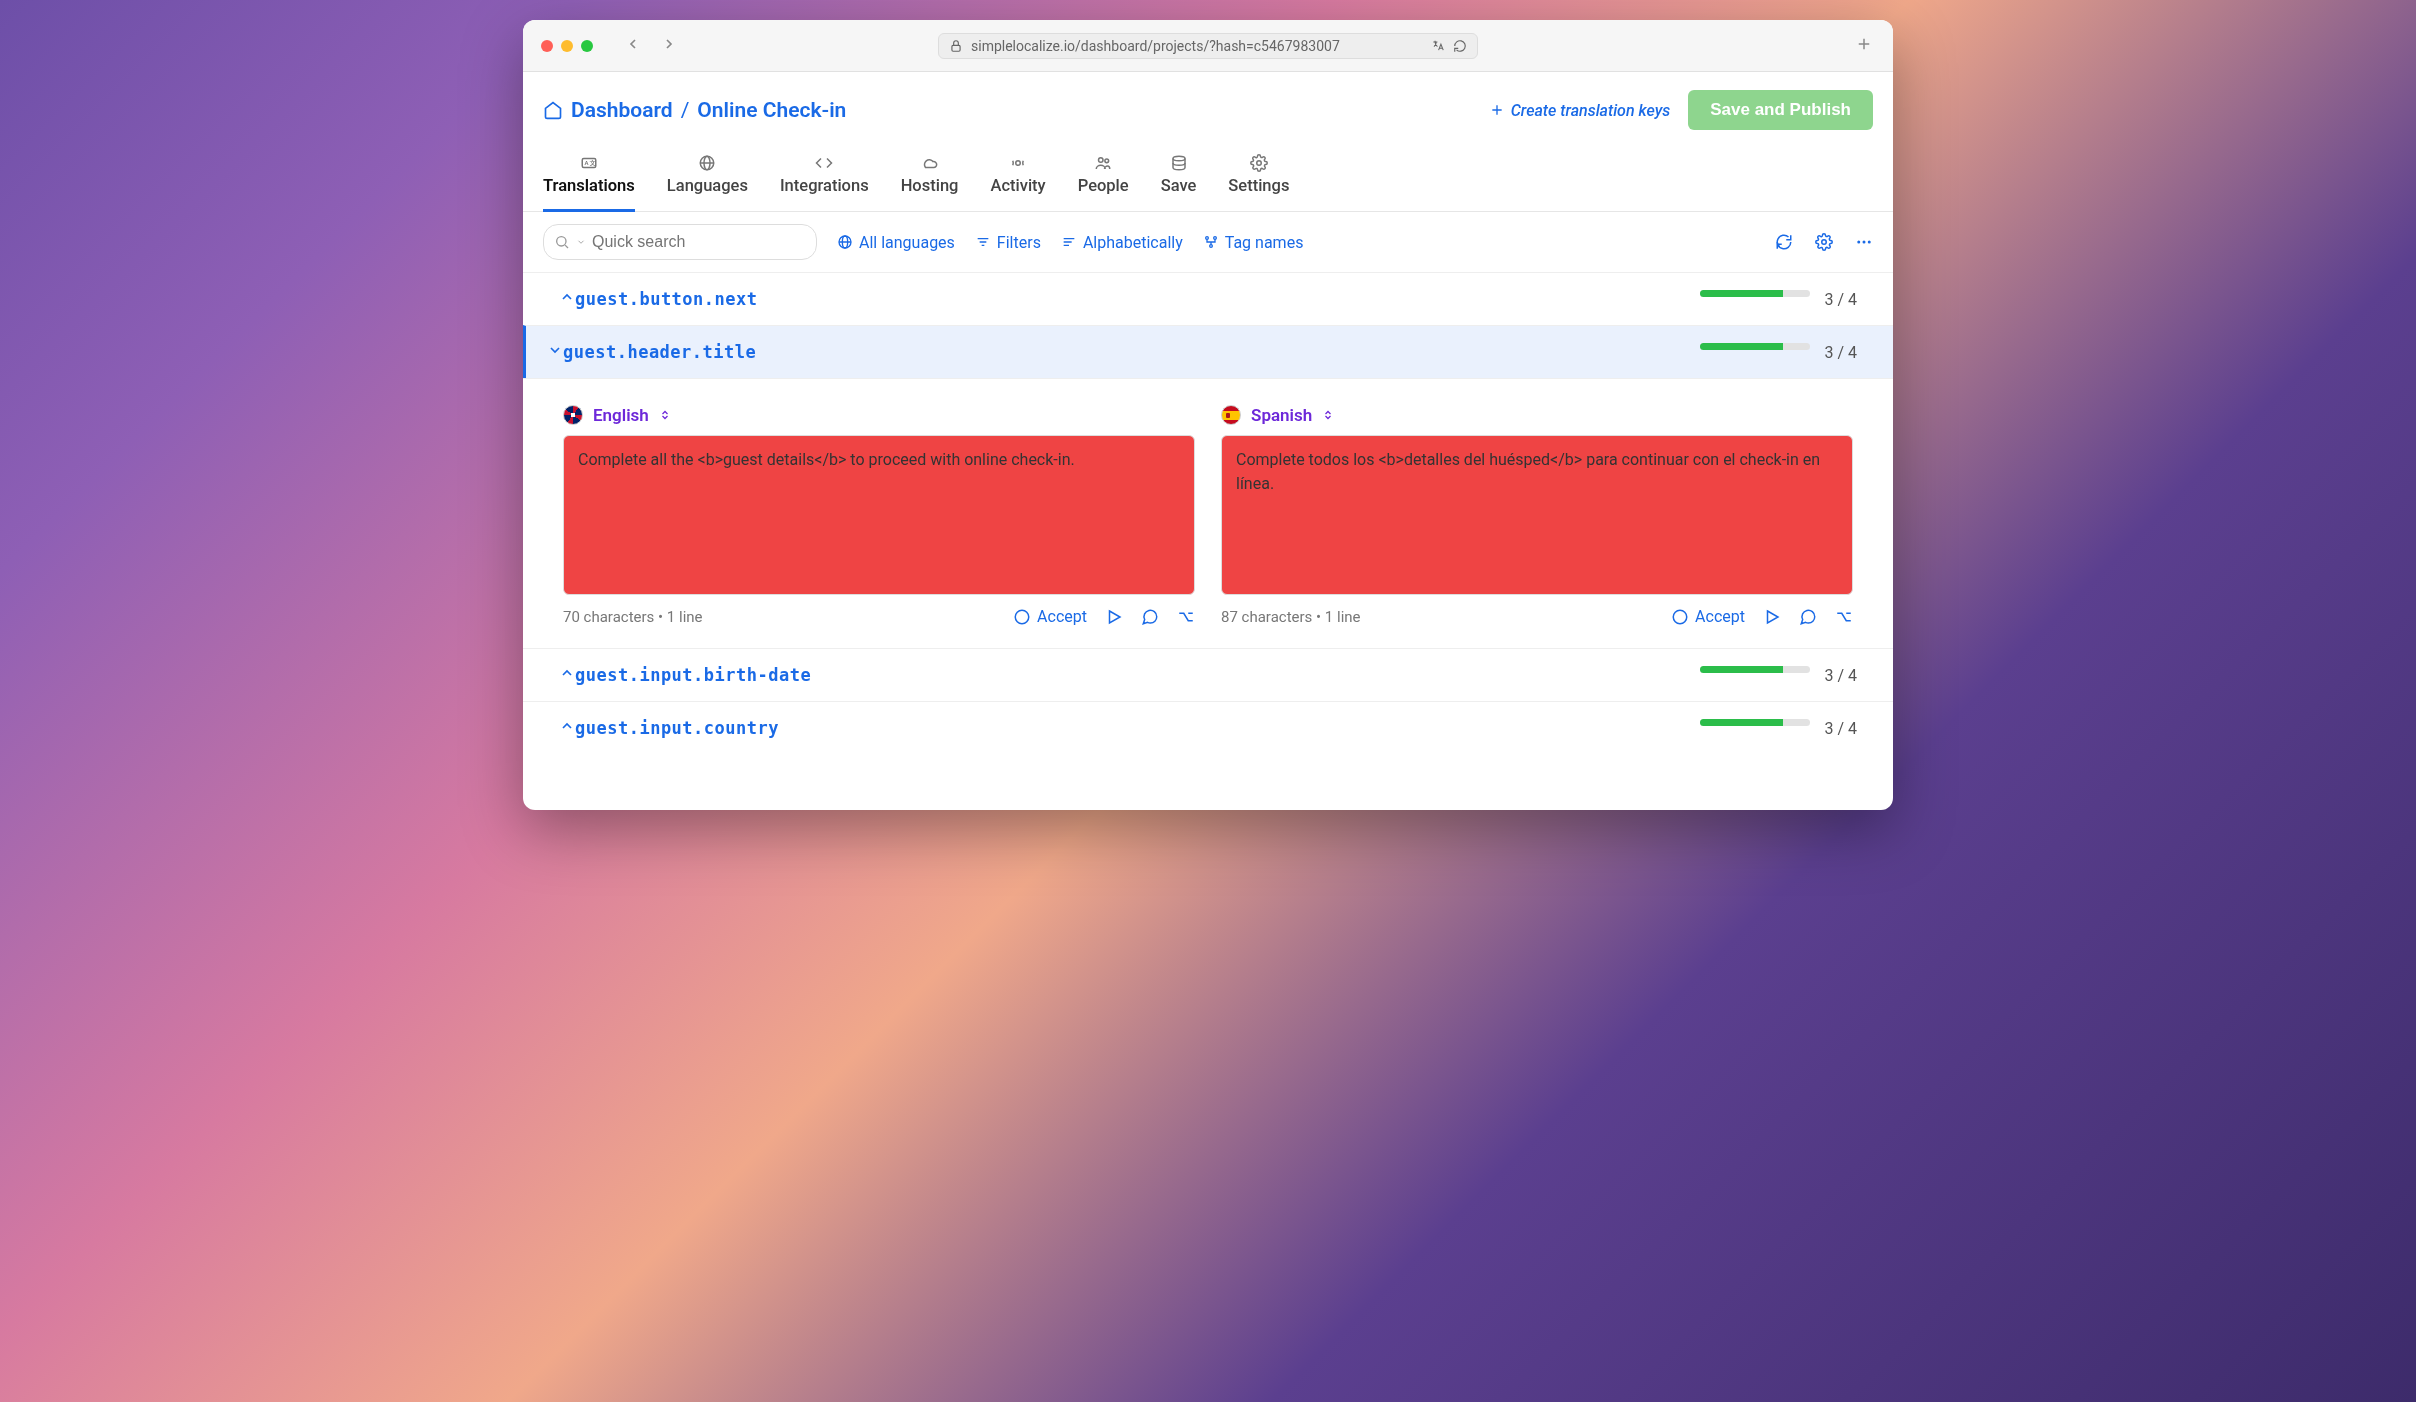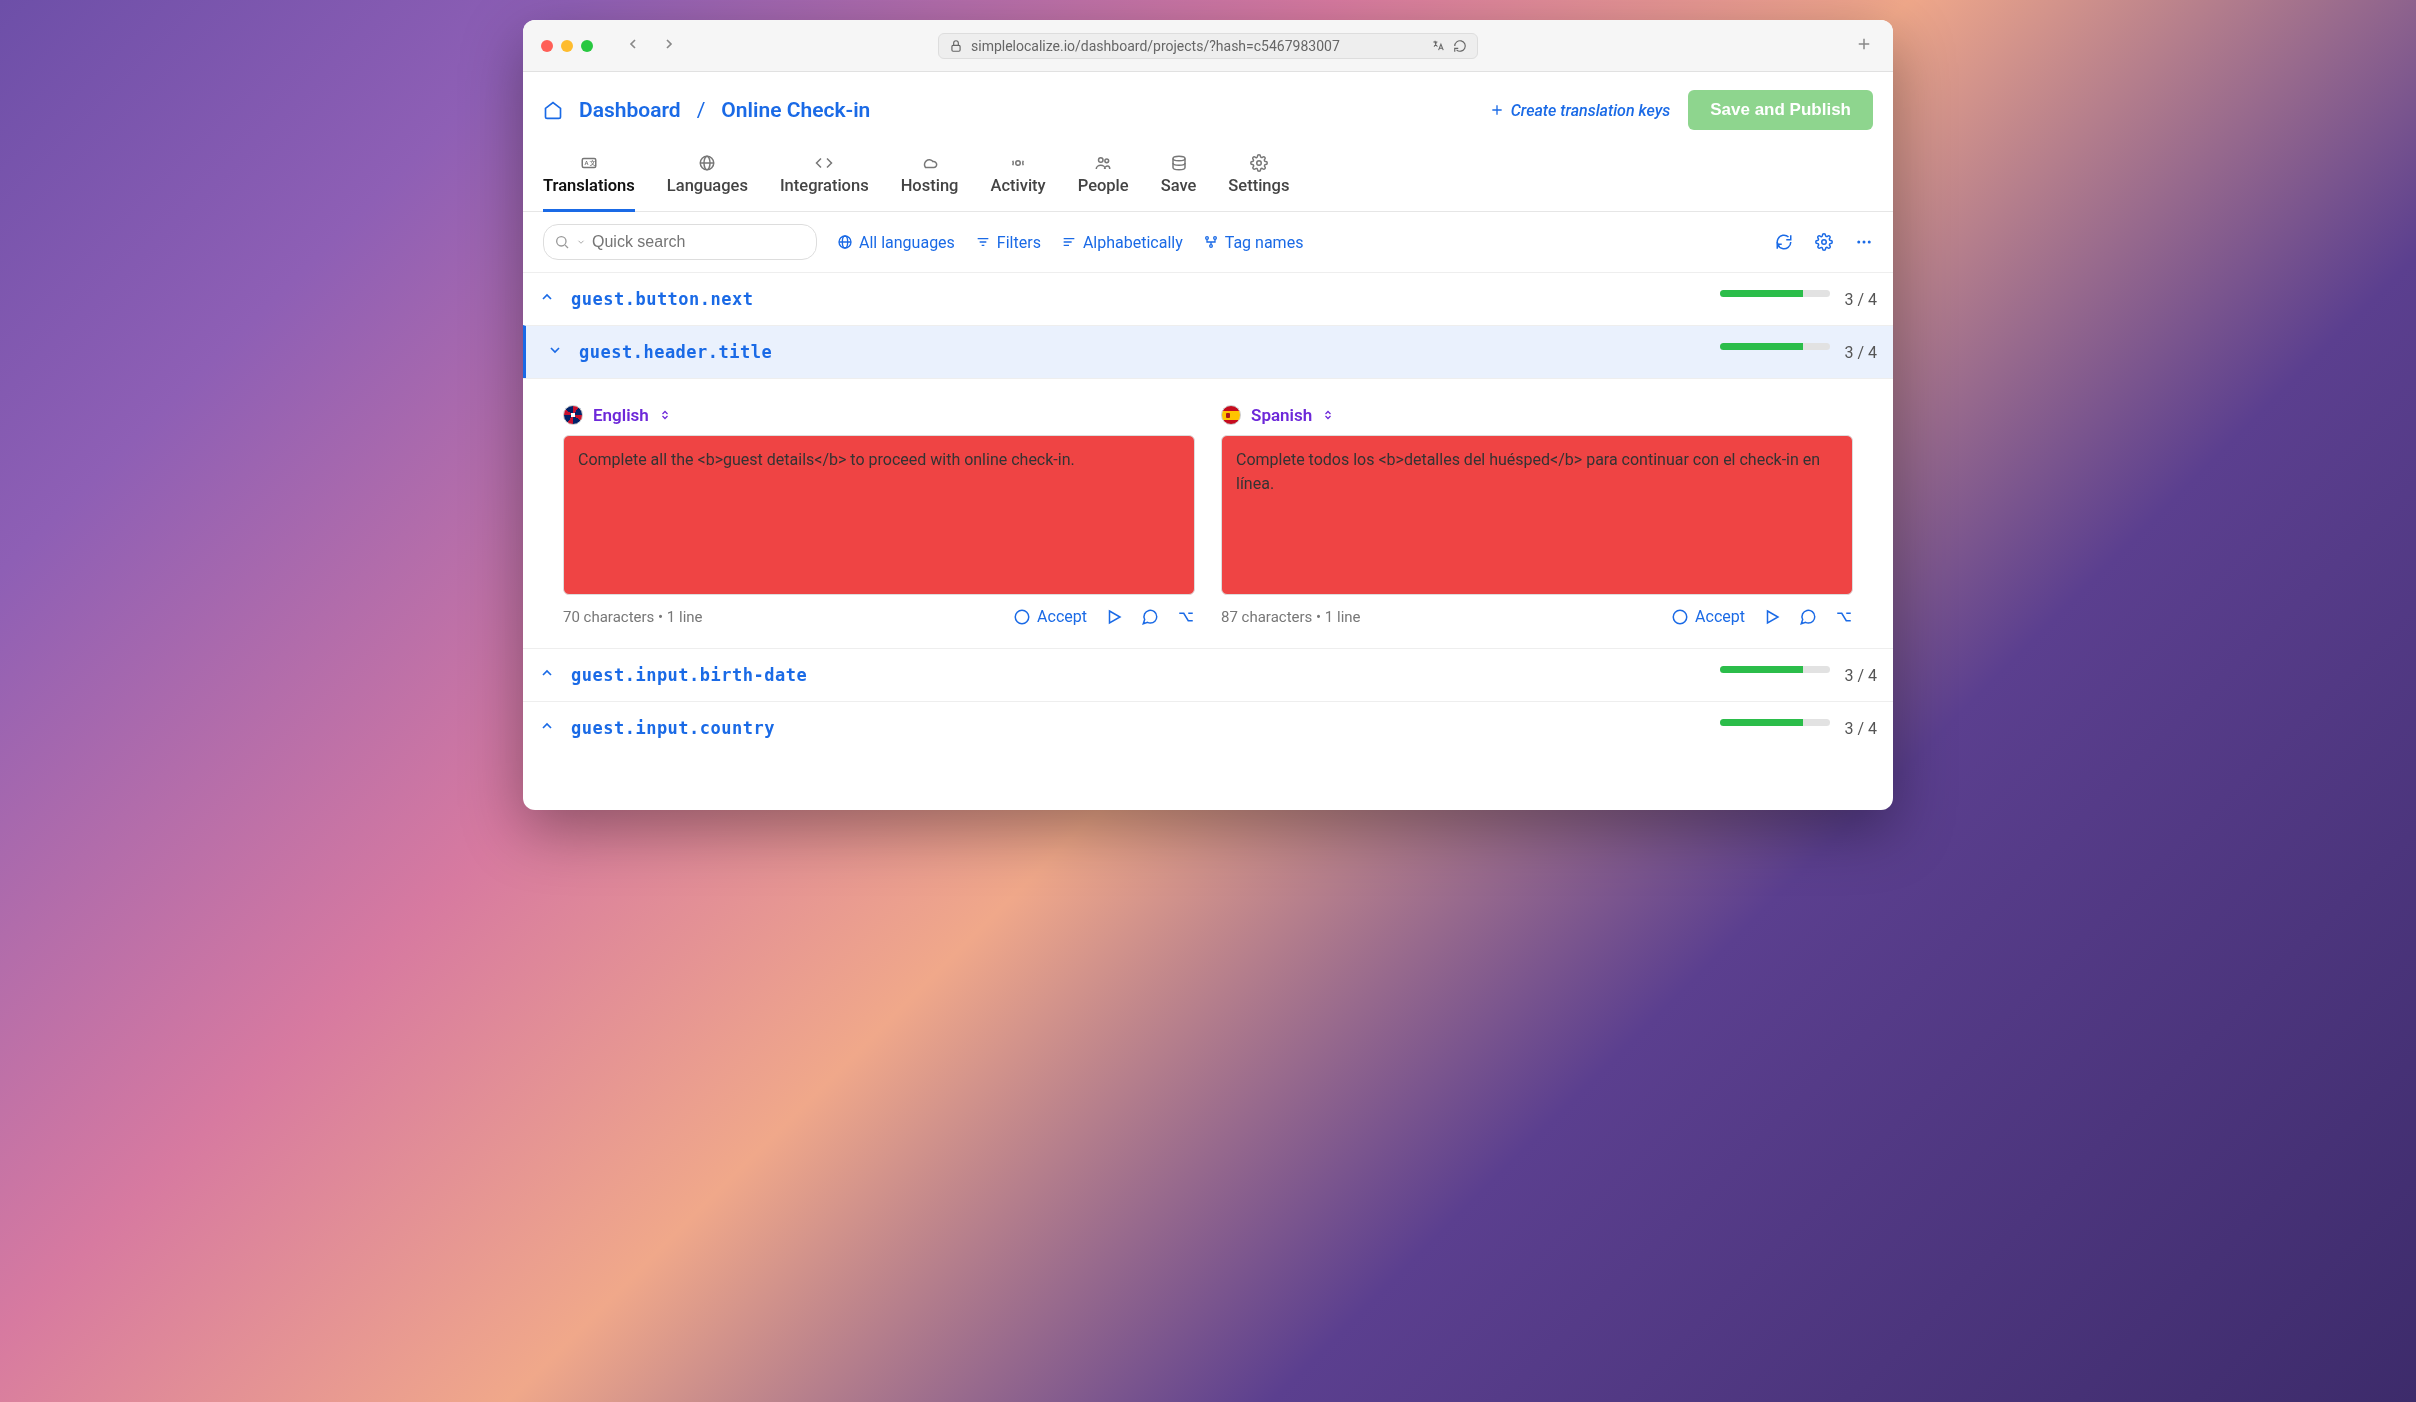--- a/index.html
+++ b/index.html
@@ -62,21 +62,21 @@
   .content { flex: 1; overflow-y: auto; }
 
   .header {
     display: flex;
     align-items: center;
     padding: 18px 20px 14px 20px;
   }
   .breadcrumb {
     display: flex;
     align-items: center;
-    gap: 16px;
+    gap: 8px;
     font-size: 21px;
     font-weight: 600;
     color: #1a6ae6;
   }
   .breadcrumb svg { width: 20px; height: 20px; }
   .bc-sep { color: #1a6ae6; font-weight: 400; }
   .header-actions { margin-left: auto; display: flex; align-items: center; gap: 18px; }
   .link-btn {
     display: flex; align-items: center; gap: 6px;
     color: #1a6ae6; font-size: 16px; font-weight: 500; cursor: pointer; font-style: italic;
@@ -135,23 +135,22 @@
     display: inline-flex; align-items: center; gap: 6px;
     color: #1a6ae6; font-size: 16px; cursor: pointer;
   }
   .filter-chip svg { width: 16px; height: 16px; }
   .toolbar-right { margin-left: auto; display: flex; gap: 22px; color: #1a6ae6; }
   .toolbar-right svg { width: 18px; height: 18px; cursor: pointer; }
 
   .keylist { }
   .key-row {
     display: flex; align-items: center;
-    padding: 16px 16px;
+    padding: 16px 36px;
     border-top: 1px solid #eee;
-    gap: 16px;
     cursor: pointer;
   }
   .key-row.selected {
     background: #eaf1fd;
     border-left: 3px solid #1a6ae6;
     padding-left: 21px;
   }
   .chev { color: #1a6ae6; }
   .chev svg { width: 16px; height: 16px; }
   .key-name {

